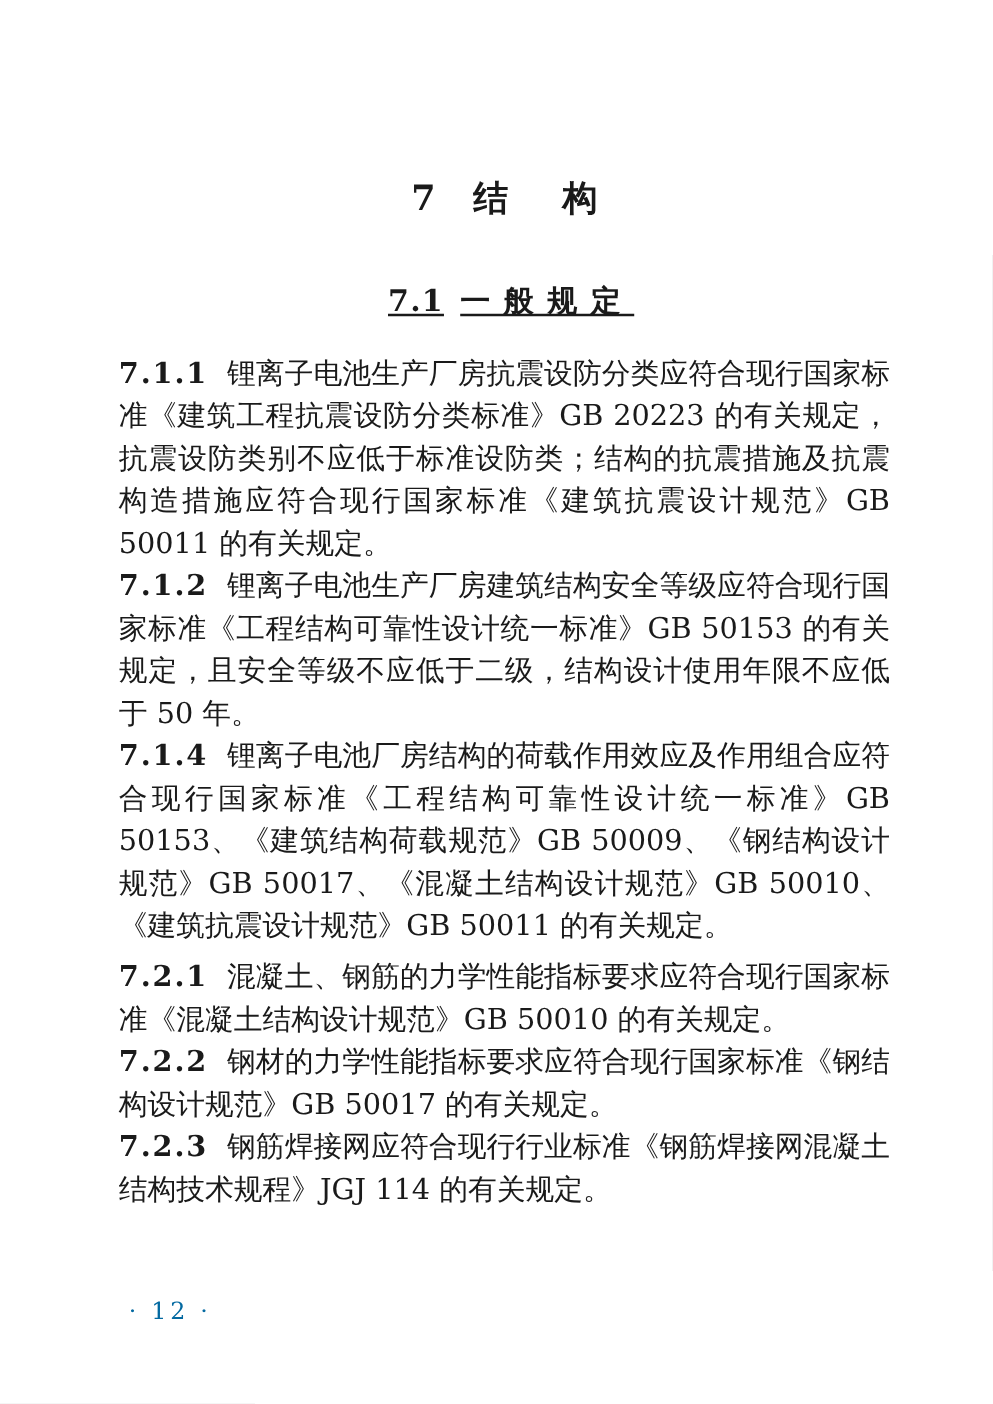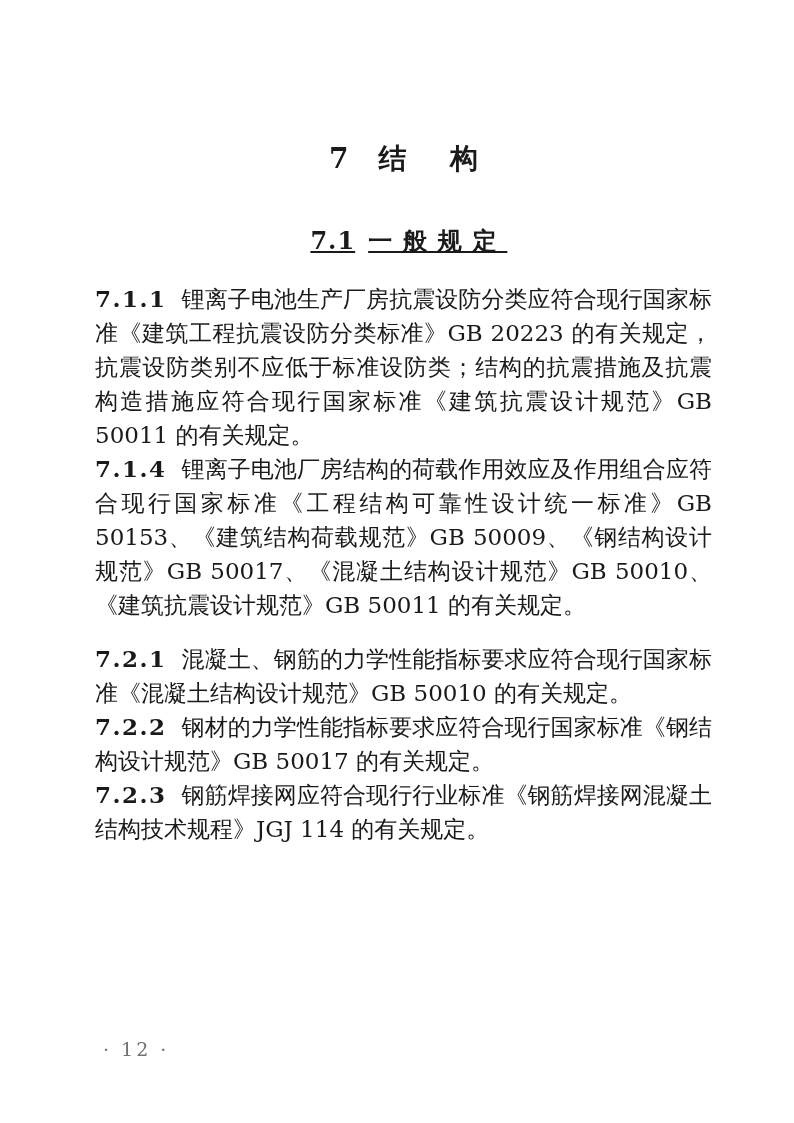--- a/index.html
+++ b/index.html
@@ -53,60 +53,61 @@
     letter-spacing: 1px;
   }
   .section-heading .sec-title {
     letter-spacing: 0.45em;
     margin-right: -0.45em;
   }
   .sh-1 { margin-top: 46px; text-decoration: underline; }
   .sh-2 { margin-top: 4px; }
   
   .clauses-1 { margin-top: 26px; }
-  .clauses-2 { margin-top: 20px; }
+  .clauses-2 { margin-top: 7px; }
   .clause {
     margin: 0;
     font-size: 23px;
     line-height: 34px;
     text-align: justify;
     text-justify: inter-ideograph;
   }
   .clause .clause-num {
     font-weight: 700;
     letter-spacing: 1.5px;
     margin-right: 15px;
   }
   
   .footer {
     position: absolute;
     left: 103px;
     top: 1038px;
     font-size: 19px;
     letter-spacing: 3px;
-    color: #737373;
+    color: #0369a1;
   }
 </style>
 </head>
 <body>
 
 <div class="page">
   <div class="content">
 
     <h1 class="chapter-title">
       <span class="chap-num">7</span><span class="chap-name">结构</span>
     </h1>
 
     <h2 class="section-heading sh-1">
       <span class="sec-num">7.1</span><span class="sec-title">一般规定</span>
     </h2>
 
     <div class="clauses-1">
       <p class="clause"><b class="clause-num">7.1.1</b><span>锂离子电池生产厂房抗震设防分类应符合现行国家标准《建筑工程抗震设防分类标准》GB 20223 的有关规定，抗震设防类别不应低于标准设防类；结构的抗震措施及抗震构造措施应符合现行国家标准《建筑抗震设计规范》GB 50011 的有关规定。</span></p>
 
+      <p class="clause"><b class="clause-num">7.1.2</b><span>锂离子电池生产厂房建筑结构安全等级应符合现行国家标准《工程结构可靠性设计统一标准》GB 50153 的有关规定，且安全等级不应低于二级，结构设计使用年限不应低于 50 年。</span></p>
 
 
       <p class="clause"><b class="clause-num">7.1.4</b><span>锂离子电池厂房结构的荷载作用效应及作用组合应符合现行国家标准《工程结构可靠性设计统一标准》GB 50153、《建筑结构荷载规范》GB 50009、《钢结构设计规范》GB 50017、《混凝土结构设计规范》GB 50010、《建筑抗震设计规范》GB 50011 的有关规定。</span></p>
     </div>
 
 
     <div class="clauses-2">
       <p class="clause"><b class="clause-num">7.2.1</b><span>混凝土、钢筋的力学性能指标要求应符合现行国家标准《混凝土结构设计规范》GB 50010 的有关规定。</span></p>
 
       <p class="clause"><b class="clause-num">7.2.2</b><span>钢材的力学性能指标要求应符合现行国家标准《钢结构设计规范》GB 50017 的有关规定。</span></p>

